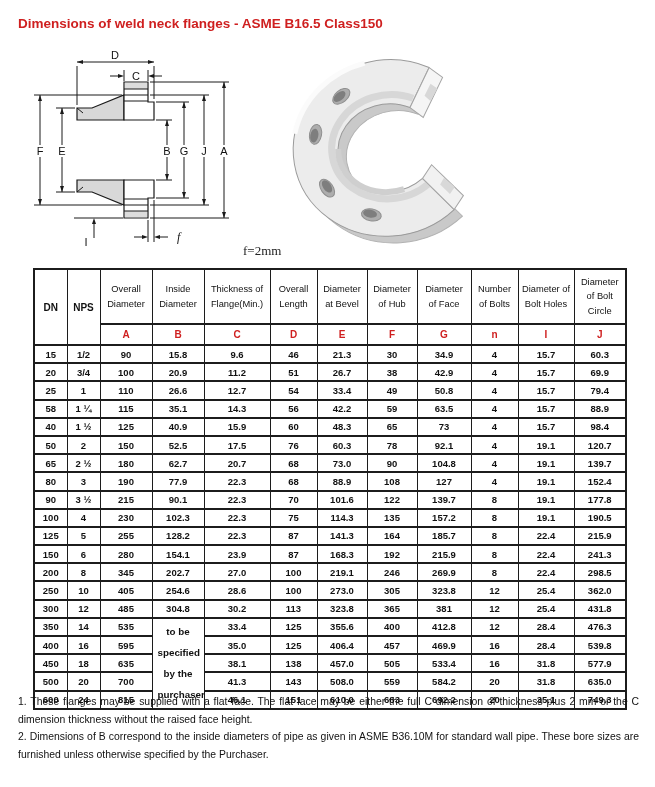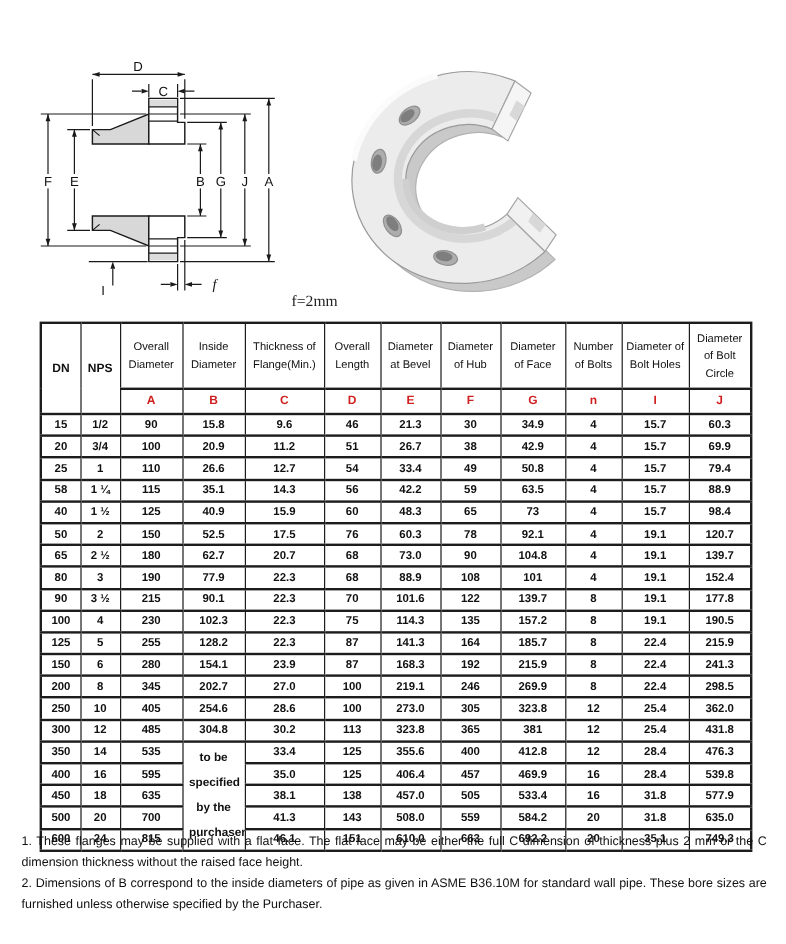--- a/index.html
+++ b/index.html
@@ -28,20 +28,21 @@
   .arrow{fill:#1a1a1a;stroke:none;}
   .metal{fill:#d8d8d8;stroke:#1a1a1a;stroke-width:1.2;}
   .plate{fill:#ffffff;stroke:#1a1a1a;stroke-width:1.2;}
   .lblbg{fill:#ffffff;}
 </style>
 </head>
 <body>
 
 <div class="page">
 
+  <div class="title">Dimensions of weld neck flanges - ASME B16.5 Class150</div>
 
   <svg class="diagram" width="225" height="205" viewBox="0 0 225 205">
 
     <g>
       <path class="metal" d="M55,58 L70,58 L102,45 L102,70 L55,70 Z"></path>
       <path class="metal" d="M55,142 L70,142 L102,155 L102,130 L55,130 Z"></path>
       <path class="plate" d="M102,32 L126,32 L126,52 L132,52 L132,70 L102,70 Z"></path>
       <path class="plate" d="M102,168 L126,168 L126,148 L132,148 L132,130 L102,130 Z"></path>
       <rect x="103" y="33" width="22" height="6" fill="#dcdcdc"></rect>
       <rect x="103" y="161" width="22" height="6" fill="#dcdcdc"></rect>
@@ -327,21 +328,21 @@
           </tr>
           <tr>
             <td>80</td>
             <td>3</td>
             <td>190</td>
             <td>77.9</td>
             <td>22.3</td>
             <td>68</td>
             <td>88.9</td>
             <td>108</td>
-            <td>101</td>
+            <td>127</td>
             <td>4</td>
             <td>19.1</td>
             <td>152.4</td>
           </tr>
           <tr>
             <td>90</td>
             <td>3 ½</td>
             <td>215</td>
             <td>90.1</td>
             <td>22.3</td>

